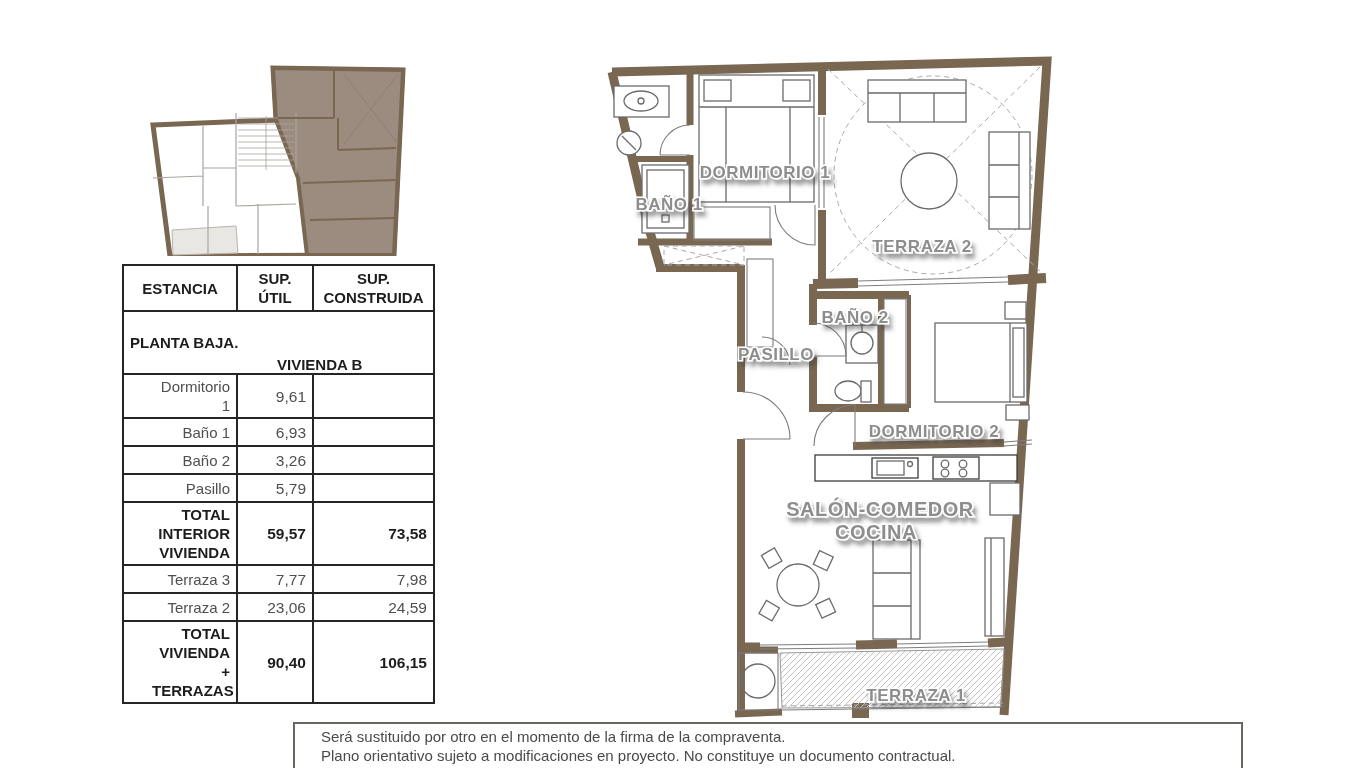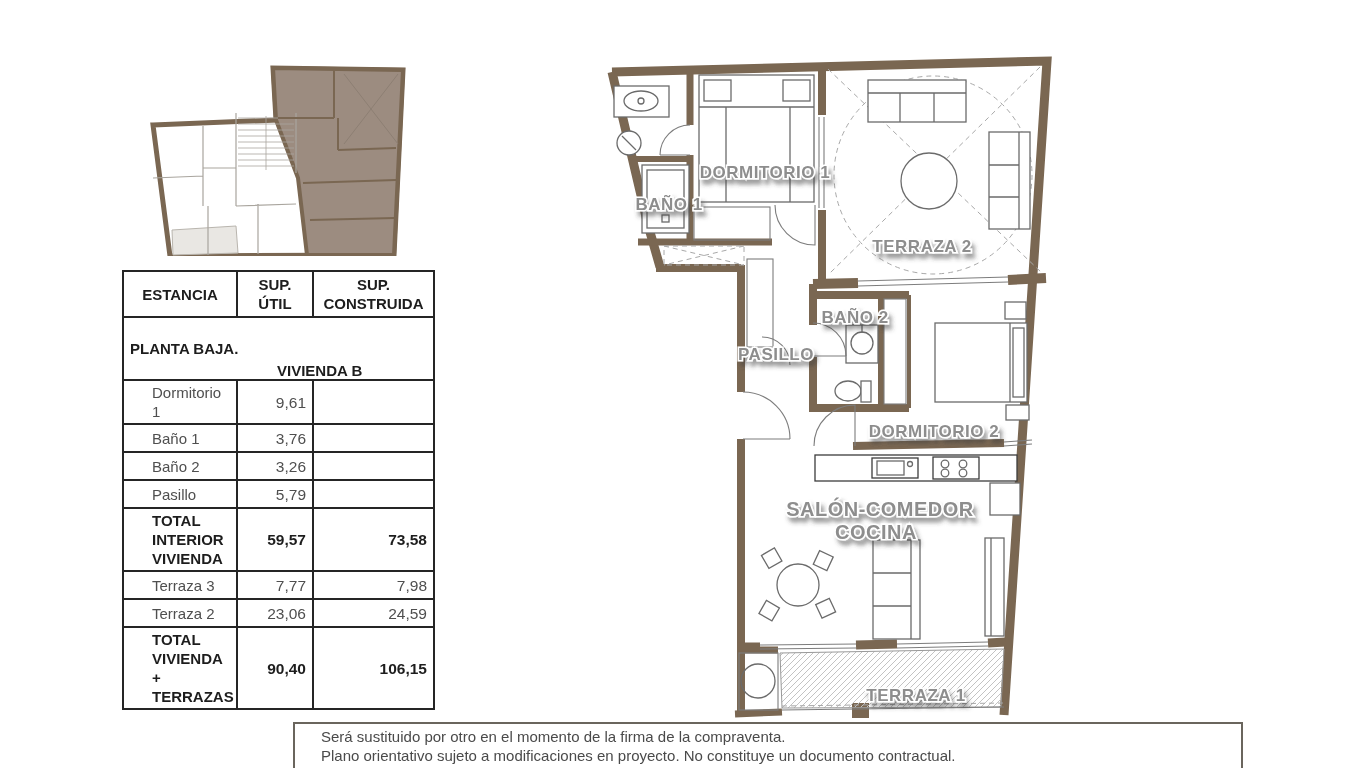--- a/index.html
+++ b/index.html
@@ -2,30 +2,30 @@
 <html><head>
 <meta charset="utf-8">
 <style>
   html,body{margin:0;padding:0;}
   body{
     width:1366px;height:768px;position:relative;overflow:hidden;
     background:#ffffff;font-family:"Liberation Sans",sans-serif;
   }
   
   .area-table{
-    position:absolute;left:122px;top:270px;width:311px;
+    position:absolute;left:122px;top:264px;width:311px;
     border-collapse:collapse;table-layout:fixed;background:#fff;
   }
   .area-table th,.area-table td{
     border:2px solid #252525;padding:2px 6px;
     font-size:15px;line-height:19px;white-space:pre-line;
     vertical-align:middle;color:#4f4f4f;
   }
   .area-table th{font-weight:bold;color:#1d1d1d;text-align:center;height:40px;}
-  .area-table td.name{text-align:left;padding-left:28px;}
+  .area-table td.name{text-align:right;padding-left:28px;}
   .area-table td.num{text-align:right;font-size:15.5px;}
   .area-table tr.small td{height:22px;}
   .bold-row td{font-weight:bold;color:#1d1d1d;}
   .section-row td{
     font-weight:bold;color:#1d1d1d;text-align:left;height:24px;position:relative;
   }
   .section-right{position:absolute;left:153px;top:3px;margin-top:40px;}
   
   .overview-wrap{position:absolute;left:148px;top:58px;}
   .mainplan-wrap{position:absolute;left:600px;top:50px;}
@@ -92,21 +92,21 @@
       <span class="section-right">VIVIENDA B</span>
     </td>
   </tr>
   <tr class="small">
     <td class="name">Dormitorio 1</td>
     <td class="num">9,61</td>
     <td class="num"></td>
   </tr>
   <tr class="small">
     <td class="name">Baño 1</td>
-    <td class="num">3,76</td>
+    <td class="num">6,93</td>
     <td class="num"></td>
   </tr>
   <tr class="small">
     <td class="name">Baño 2</td>
     <td class="num">3,26</td>
     <td class="num"></td>
   </tr>
   <tr class="small">
     <td class="name">Pasillo</td>
     <td class="num">5,79</td>

